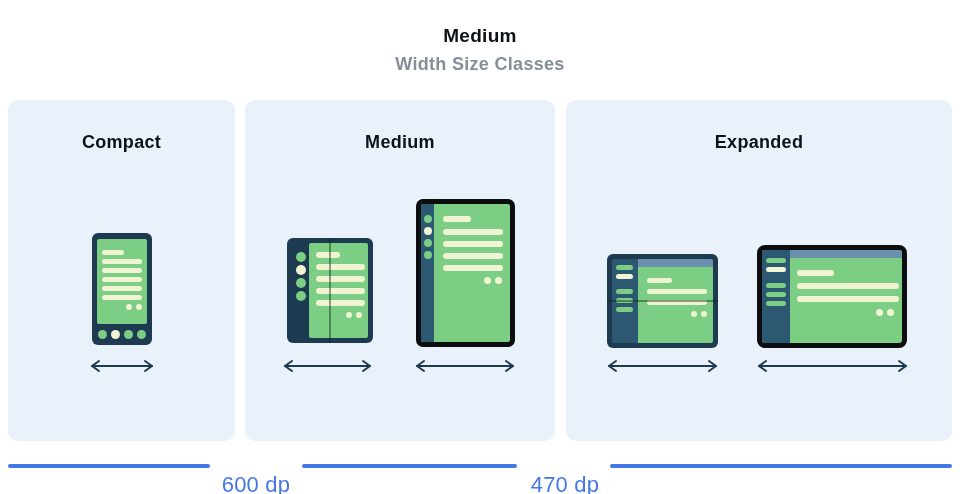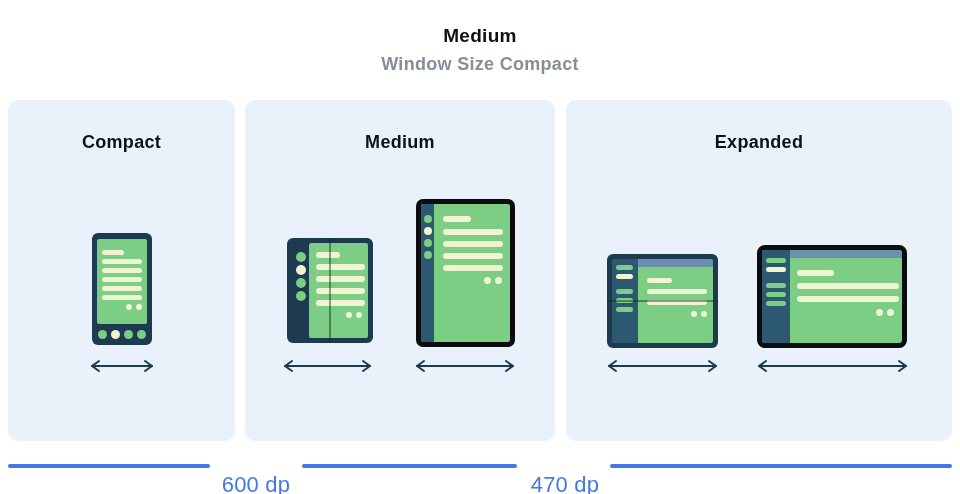--- a/index.html
+++ b/index.html
@@ -110,21 +110,21 @@
           letter-spacing:.2px;color:var(--ruler_blue,#4577e6);white-space:nowrap;}
   #rlabel-600{left:256px;}
   #rlabel-840{left:565px;}
 </style>
 </head>
 <body>
 
 <div id="canvas">
 
   <div class="hdr-title">Medium</div>
-  <div class="hdr-sub">Window Size Compact</div>
+  <div class="hdr-sub">Width Size Classes</div>
 
   <section class="panel" id="panel-compact">
     <div class="panel-label">Compact</div>
 
     <div class="device phone">
       <div class="screen">
         <div class="cbar b-short"></div>
         <div class="cbar b-long"></div>
         <div class="cbar b-long"></div>
         <div class="cbar b-long"></div>

